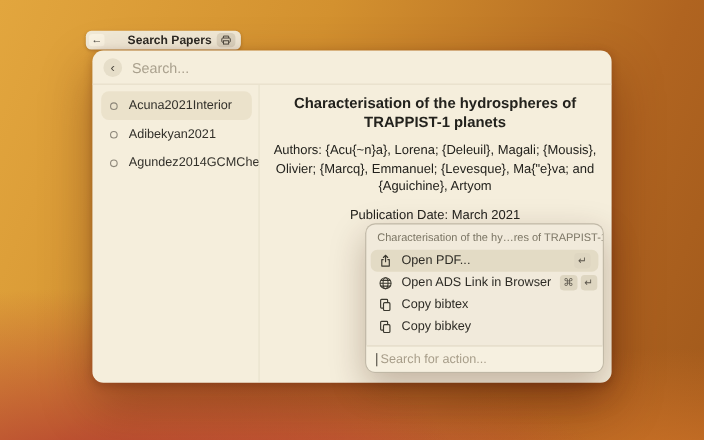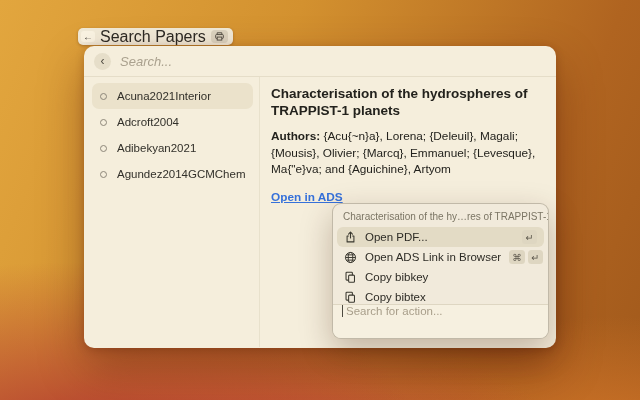--- a/index.html
+++ b/index.html
@@ -23,21 +23,21 @@
     position:absolute; left:78px; top:28px; height:17px;
     display:flex; align-items:center; gap:5px;
     background:#f1ead7; border-radius:5px; padding:0 5px 0 3px;
     box-shadow:0 1px 3px rgba(60,20,5,.3);
     cursor:default;
   }
   .pill-back {
     font-size:10px; line-height:11px; color:#44413a;
     background:#faf4e3; border-radius:3px; padding:0 2px;
   }
-  .pill-title { font-size:16px; font-weight:400; color:#2c2a24; white-space:nowrap; }
+  .pill-title { font-size:11px; font-weight:700; color:#2c2a24; white-space:nowrap;margin-left:16px; }
   .pill-app {
     width:17px; height:13px; background:#dcd4c0; border-radius:4px;
     display:flex; align-items:center; justify-content:center;
   }
   .pill-app svg { width:11px; height:11px; display:block; }
 
   
   .window {
     position:absolute; left:84px; top:46px; width:472px; height:302px;
     background:#f5eedc; border-radius:10px;
@@ -50,46 +50,46 @@
   }
   .back-btn {
     width:17px; height:17px; border-radius:50%; background:#e6dec9;
     display:flex; align-items:center; justify-content:center;
     color:#504c42; font-size:12px; line-height:1; cursor:pointer; flex:none;
     padding-bottom:1px;
   }
   .search-input {
     flex:1; background:transparent; border:none; outline:none;
     font-family:"Liberation Sans", sans-serif;
-    font-size:13px; color:#33312b; padding:0;font-style:italic;
+    font-size:13px; color:#33312b; padding:0;
   }
   .search-input::placeholder { color:#aaa18e; }
 
   .win-body { display:flex; height:calc(100% - 32px); }
   .list {
-    width:176px; flex:none; padding:6px 6px 0 8px;
+    width:152px; flex:none; padding:6px 6px 0 8px;
     border-right:1px solid #e8e1cc; overflow:hidden;
   }
   .list-item {
     height:26px; display:flex; align-items:center; gap:10px;
     padding:0 8px; border-radius:7px; cursor:pointer;
     font-size:11.5px; color:#32302a; white-space:nowrap;
   }
   .list-item.selected { background:#ebe2cb; }
   .dot-icon {
     width:7px; height:7px; border:1.5px solid #8d877a; border-radius:50%; flex:none;
   }
 
-  .detail { flex:1; padding:8px 12px 0 11px; overflow:hidden; }
+  .detail { flex:1; padding:8px 12px 0 11px; overflow:hidden;text-align:center; }
   .detail h1 {
     margin:0 0 9px; font-size:13.5px; line-height:17px;
     font-weight:700; color:#23221d;
   }
   .detail p { margin:0 0 9px; font-size:11.8px; line-height:16.5px; color:#23221d; }
-  .detail p strong { font-weight:700; }
+  .detail p strong { font-weight:400; }
   .ads-link {
     font-size:11.8px; font-weight:600; color:#3671da;
     text-decoration:underline; cursor:pointer; display:inline-block; margin-top:1px;
   }
 
   
   .action-panel {
     position:absolute; left:332px; top:203px; width:217px; height:136px;
     background:#f1eadb; border:1px solid rgba(115,105,85,.38); border-radius:9px;
     box-shadow:0 12px 32px rgba(60,25,8,.28);
@@ -106,23 +106,23 @@
   }
   .action-row.selected { background:#e3dbc5; }
   .action-icon { flex:none; display:flex; }
   .action-icon svg { width:13px; height:13px; display:block; }
   .action-keys { margin-left:auto; display:flex; gap:3px; }
   .key-chip {
     min-width:15px; height:14px; padding:0 3px; background:#ded6c1; border-radius:3.5px;
     color:#5b564b; font-size:9.5px; display:flex; align-items:center; justify-content:center;
   }
   .ap-footer {
-    position:absolute; left:0; right:0; bottom:0; height:34px;
+    position:absolute; left:0; right:0; bottom:0; height:24px;
     background:#f6f0e0; border-top:1px solid #ded6c2;
-    display:flex; padding:0 9px; gap:3px;
+    display:flex; align-items:center; padding:0 9px; gap:3px;
     font-size:11.5px; color:#a89e8a;
   }
   .caret { width:1px; height:12px; background:#4d4a40; flex:none; }
 </style>
 </head>
 <body>
 
 <div class="wallpaper">
 
   <div class="nav-pill">
@@ -145,24 +145,20 @@
       <input class="search-input" placeholder="Search..." style="">
     </div>
 
     <div class="win-body">
       <div class="list" id="paper-list">
   <div class="list-item selected">
     <span class="dot-icon"></span>
     <span class="item-label">Acuna2021Interior</span>
   </div>
 
-  <div class="list-item">
-    <span class="dot-icon"></span>
-    <span class="item-label">Adcroft2004</span>
-  </div>
 
   <div class="list-item">
     <span class="dot-icon"></span>
     <span class="item-label">Adibekyan2021</span>
   </div>
 
 
 
   <div class="list-item">
     <span class="dot-icon"></span>
@@ -175,20 +171,21 @@
 
   <div class="list-item">
     
     
   </div>
 </div>
 
       <div class="detail">
         <h1>Characterisation of the hydrospheres of TRAPPIST-1 planets</h1>
         <p><strong>Authors:</strong> <span>{Acu{~n}a}, Lorena; {Deleuil}, Magali; {Mousis}, Olivier; {Marcq}, Emmanuel; {Levesque}, Ma{"e}va; and {Aguichine}, Artyom</span></p>
+        <p><strong>Publication Date:</strong> <span>March 2021</span></p>
         <a class="ads-link">Open in ADS</a>
       </div>
     </div>
   </div>
 
   <div class="action-panel">
     <div class="ap-header">Characterisation of the hy…res of TRAPPIST-1 planets</div>
     <div class="ap-actions" id="action-list">
   <div class="action-row selected">
     <span class="action-icon">
@@ -219,32 +216,32 @@
           </span>
   </div>
 
   <div class="action-row">
     <span class="action-icon">
             <svg viewBox="0 0 16 16" fill="none" stroke="#3a382f" stroke-width="1.3" stroke-linejoin="round">
               <rect x="5.7" y="5.1" width="7.2" height="8.8" rx="1.2"></rect>
               <path d="M10.3 5.1V2.5a1 1 0 0 0-1-1H3.5a1 1 0 0 0-1 1v7.7a1 1 0 0 0 1 1h2.2"></path>
             </svg>
           </span>
-    <span class="action-label">Copy bibkey</span>
+    <span class="action-label">Copy bibtex</span>
     <span class="action-keys"></span>
   </div>
 
   <div class="action-row">
     <span class="action-icon">
             <svg viewBox="0 0 16 16" fill="none" stroke="#3a382f" stroke-width="1.3" stroke-linejoin="round">
               <rect x="5.7" y="5.1" width="7.2" height="8.8" rx="1.2"></rect>
               <path d="M10.3 5.1V2.5a1 1 0 0 0-1-1H3.5a1 1 0 0 0-1 1v7.7a1 1 0 0 0 1 1h2.2"></path>
             </svg>
           </span>
-    <span class="action-label">Copy bibtex</span>
+    <span class="action-label">Copy bibkey</span>
     <span class="action-keys"></span>
   </div>
 
 </div>
     <div class="ap-footer">
       <span class="caret"></span>
       <span>Search for action...</span>
     </div>
   </div>
 

